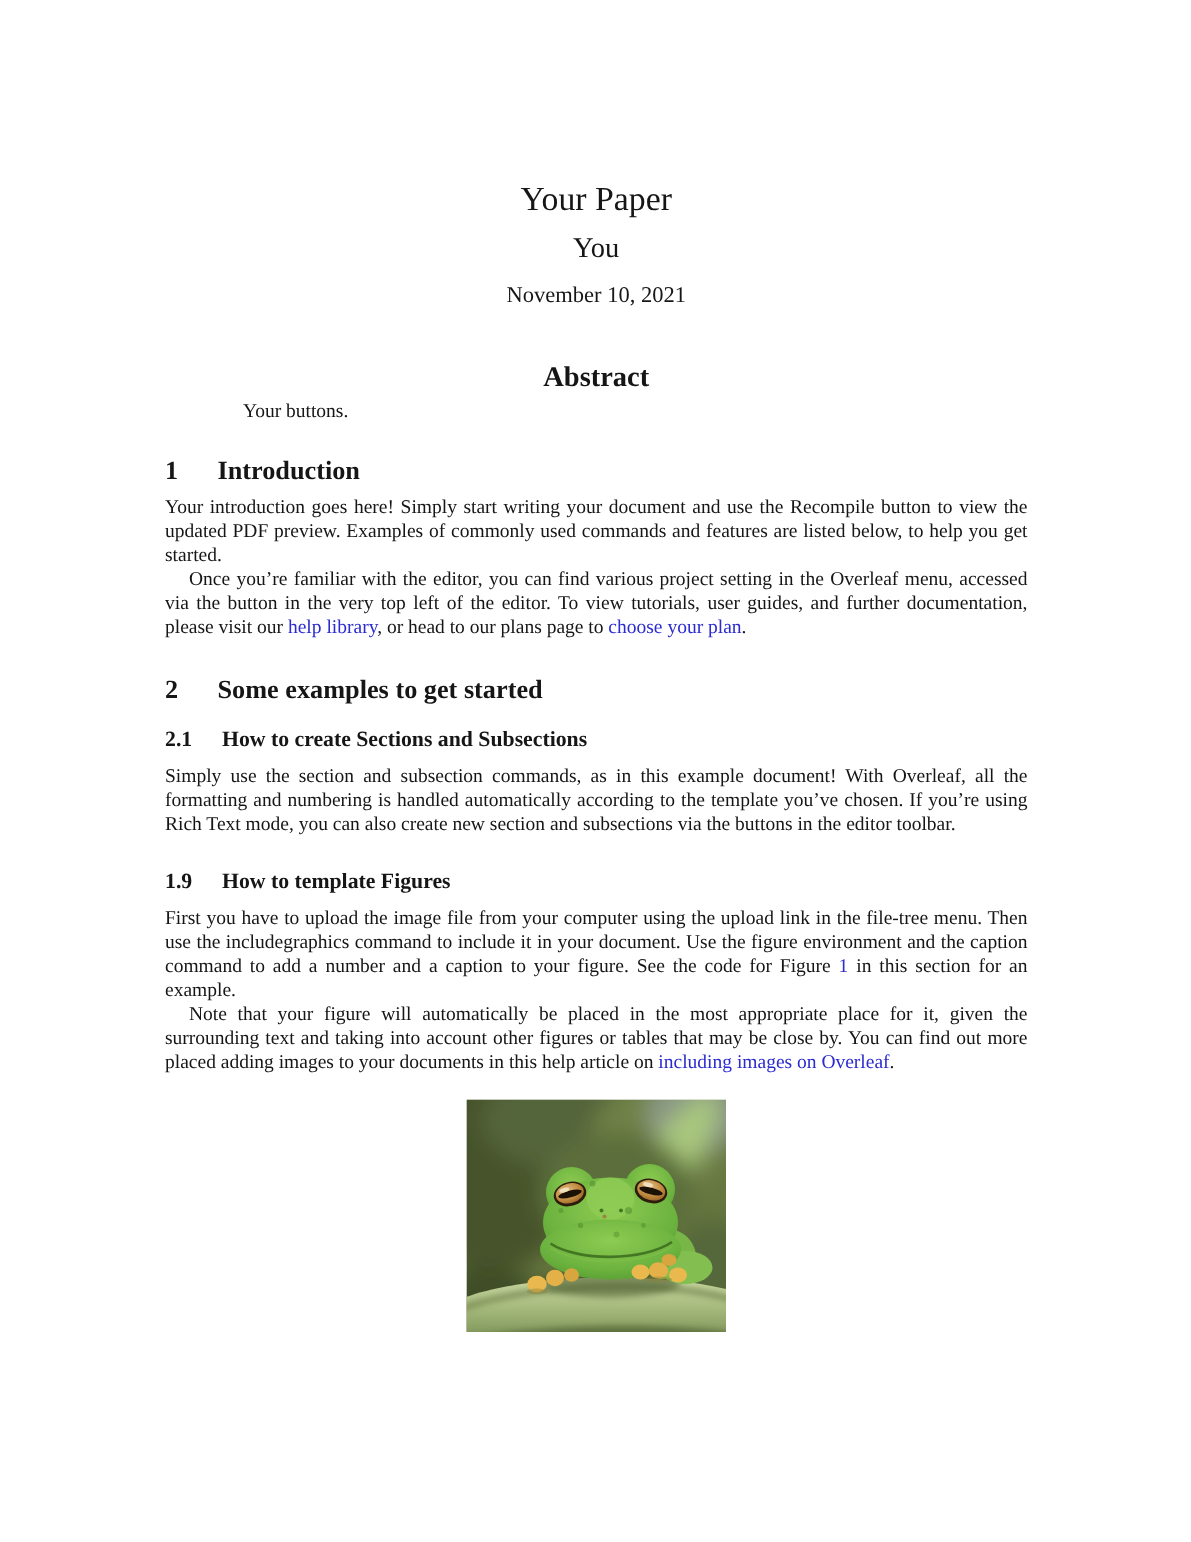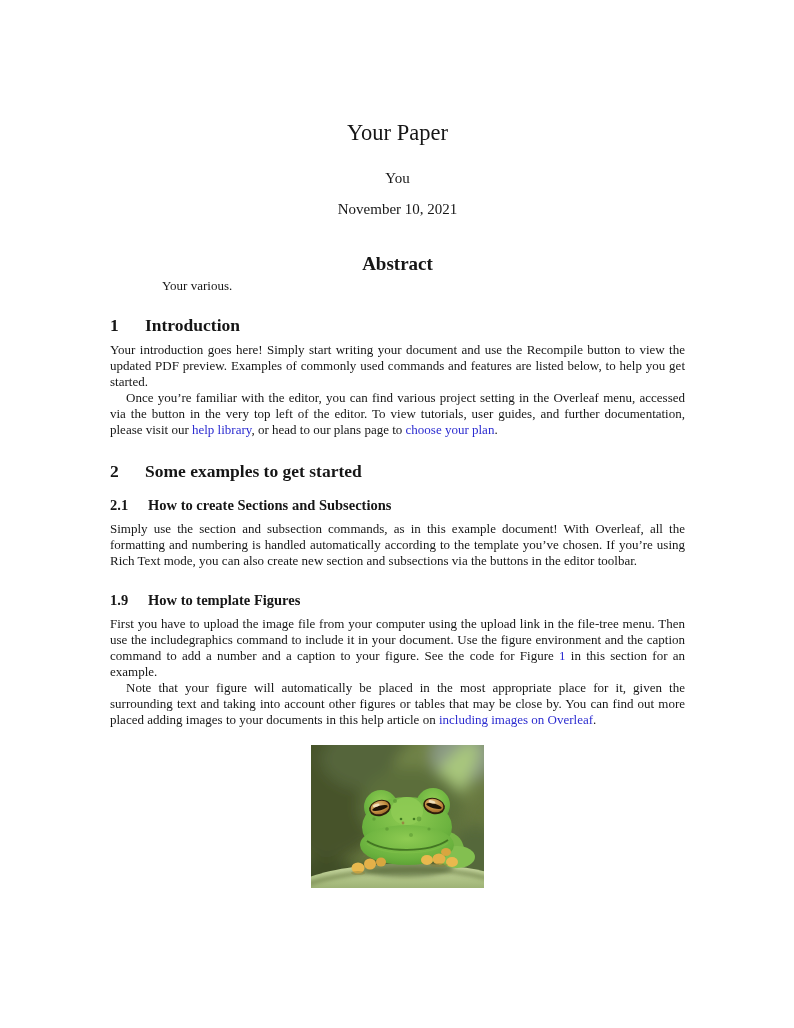--- a/index.html
+++ b/index.html
@@ -17,21 +17,21 @@
     overflow: hidden;
   }
   
   .title {
     margin: 118px 0 0 0;
     font-size: 22.5px;
     line-height: 30px;
     font-weight: 400;
     text-align: center;
   }
-  .author { margin-top: 20px; font-size: 15px; line-height: 20px; text-align: center; }
+  .author { margin-top: 8px; font-size: 19px; line-height: 20px; text-align: center; }
   .date   { margin-top: 11px; font-size: 15px; line-height: 20px; text-align: center; }
 
   
   .abstract-heading {
     margin-top: 36px;
     font-size: 19px;
     line-height: 18px;
     font-weight: 700;
     text-align: center;
   }
@@ -99,21 +99,21 @@
 </head>
 <body>
 
 <div class="page">
 
   <h1 class="title">Your Paper</h1>
   <div class="author">You</div>
   <div class="date">November 10, 2021</div>
 
   <div class="abstract-heading">Abstract</div>
-  <p class="abstract-body">Your various.</p>
+  <p class="abstract-body">Your buttons.</p>
 
   <h2 class="section"><span class="secnum">1</span><span>Introduction</span></h2>
   <p class="body-par first">Your introduction goes here! Simply start writing your document and use the Recompile button to view the updated PDF preview. Examples of commonly used commands and features are listed below, to help you get started.</p>
   <p class="body-par cont"><span>Once you’re familiar with the editor, you can find various project setting in the Overleaf menu, accessed via the button in the very top left of the editor. To view tutorials, user guides, and further documentation, please visit our </span><a class="ref">help library</a><span>, or head to our plans page to </span><a class="ref">choose your plan</a><span>.</span></p>
 
   <h2 class="section gap-top"><span class="secnum">2</span><span>Some examples to get started</span></h2>
 
   <h3 class="subsection"><span class="secnum">2.1</span><span>How to create Sections and Subsections</span></h3>
   <p class="body-par first">Simply use the section and subsection commands, as in this example document! With Overleaf, all the formatting and numbering is handled automatically according to the template you’ve chosen. If you’re using Rich Text mode, you can also create new section and subsections via the buttons in the editor toolbar.</p>
 

